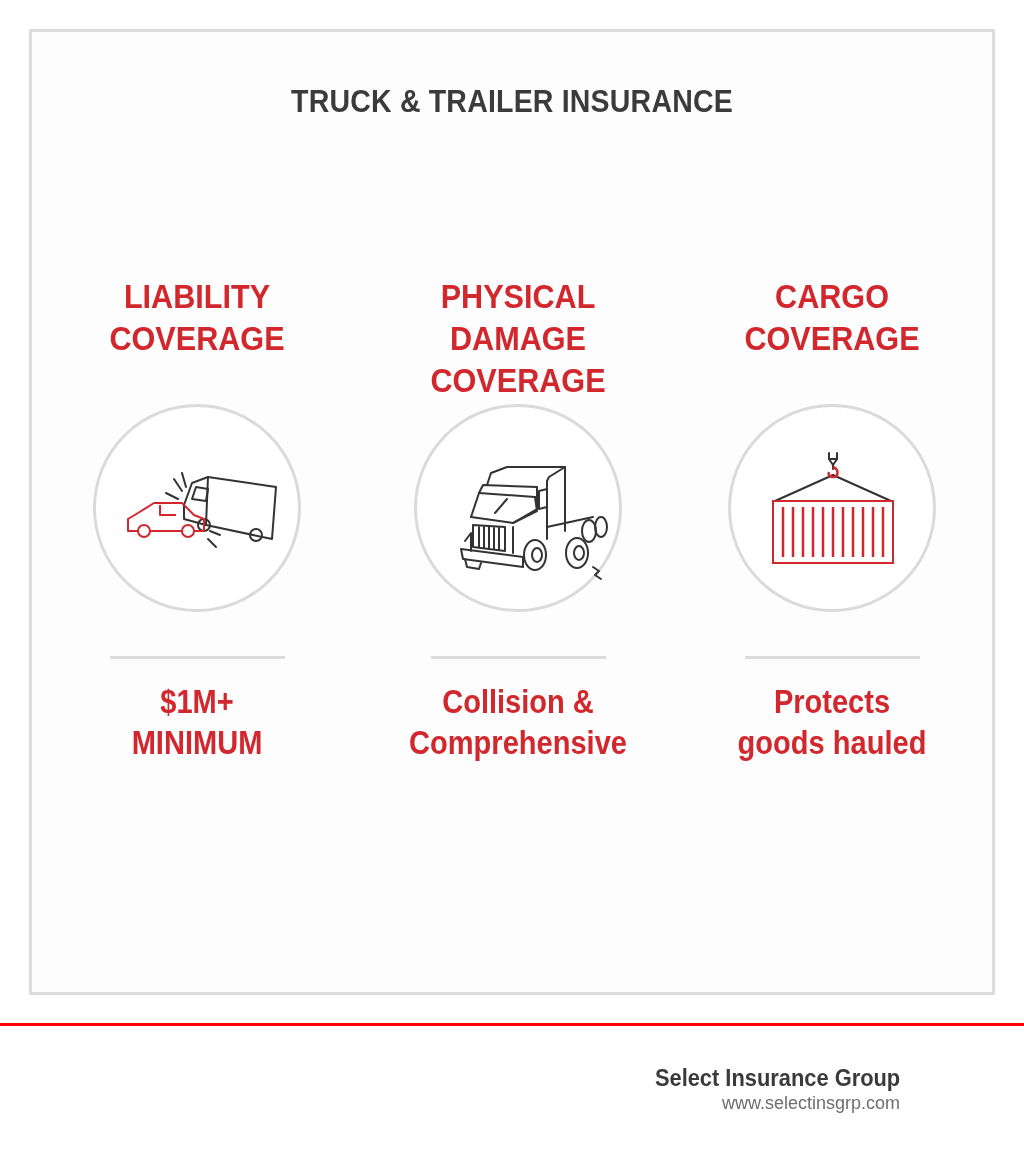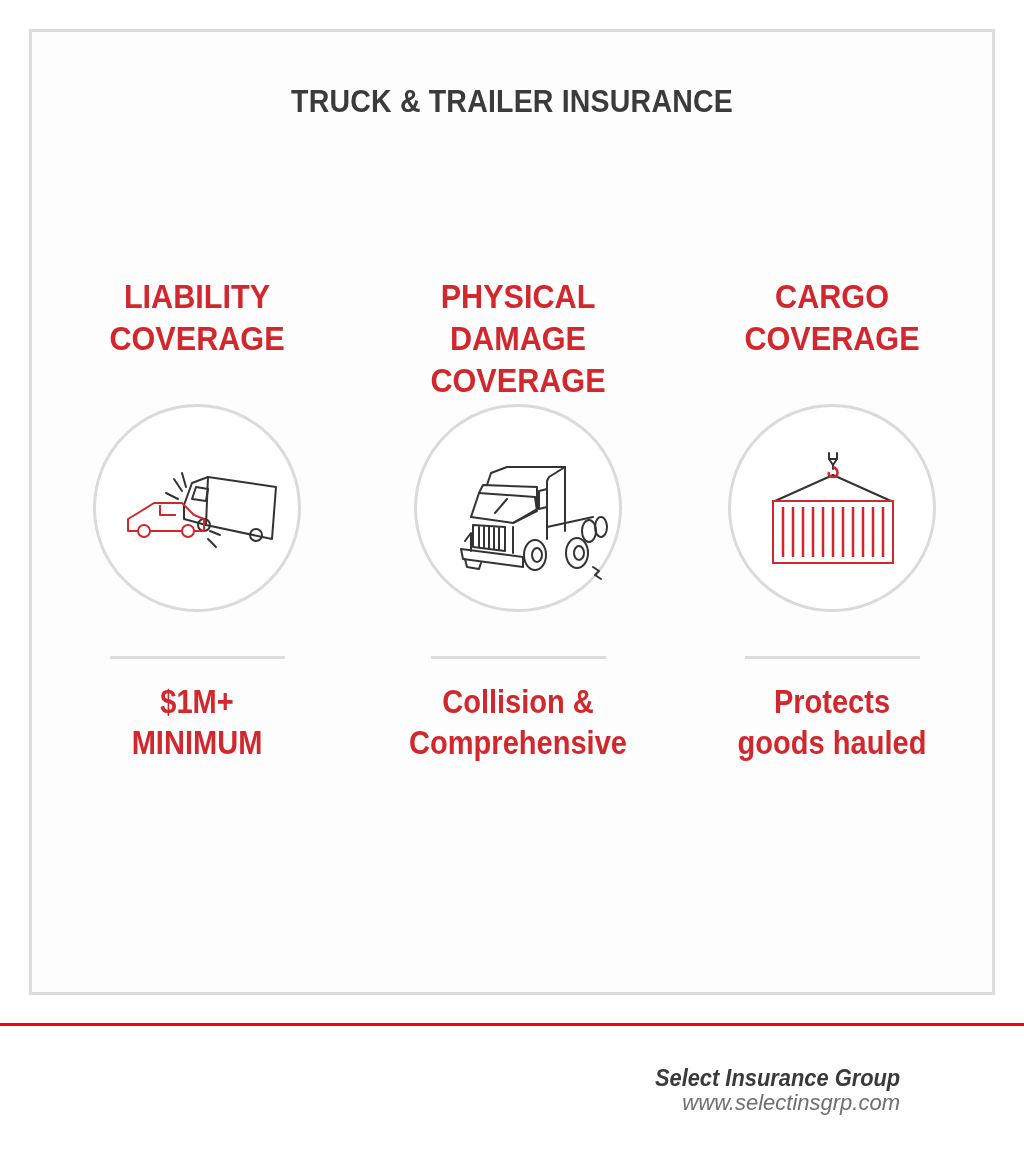--- a/index.html
+++ b/index.html
@@ -39,28 +39,28 @@
     }
     .col-value {
       margin-top: 22px; color: #d1272d; font-weight: bold; font-size: 33px;
       line-height: 41px; transform: scaleX(0.88);
     }
     .red-line {
       position: absolute; left: 0; top: 1023px; width: 1024px; height: 3px;
       background: #ff0000;
     }
     .brand {
-      position: absolute; right: 124px; top: 1064px; text-align: right; font-style: italic;
+      position: absolute; right: 124px; top: 1064px; text-align: right;
     }
     .brand-name {
       font-weight: bold; font-size: 23px; color: #3a3a3a; line-height: 28px;
       transform: scaleX(0.95); transform-origin: right center;
     }
     .brand-url {
-      font-size: 22px; color: #6e6e6e; line-height: 22px; text-align: right;
+      font-size: 18px; color: #6e6e6e; line-height: 22px; text-align: right;
     }
   </style>
 </head>
 <body>
 
 <div class="frame"></div>
 
 <div class="title">TRUCK &amp; TRAILER INSURANCE</div>
 
 <div class="col" style="left:37px;">

